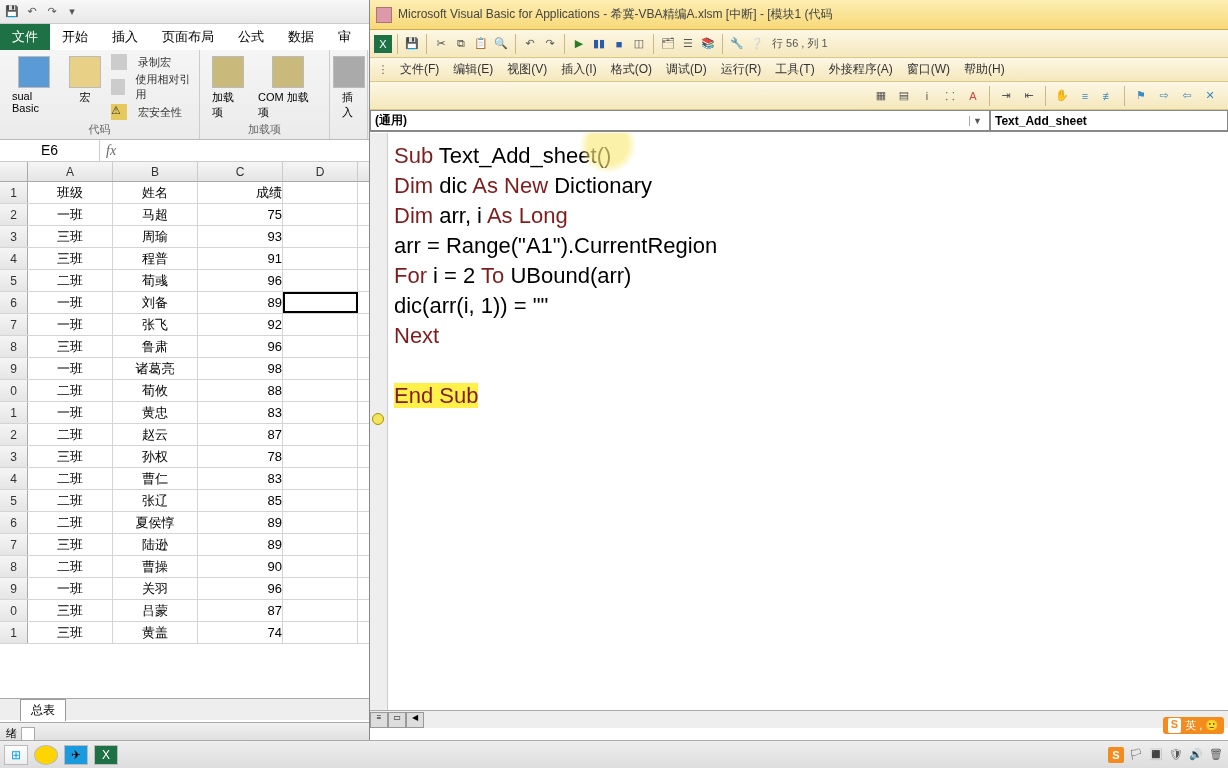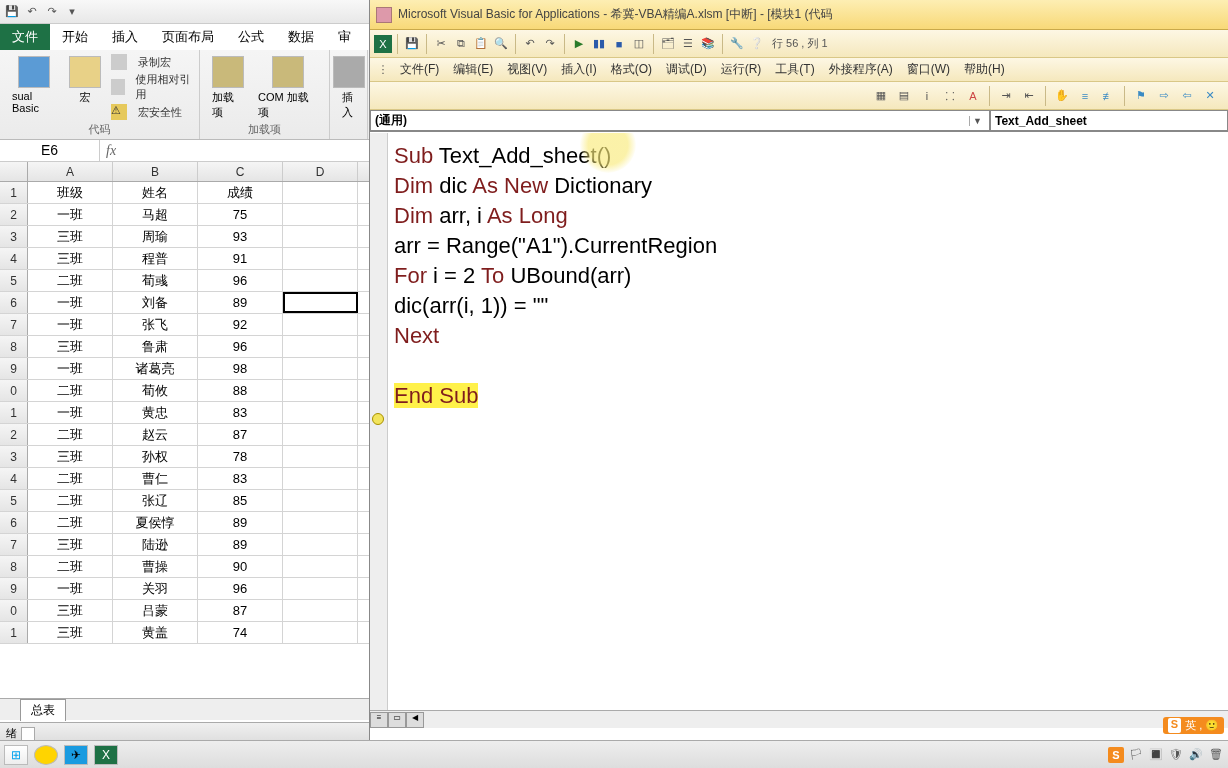--- a/index.html
+++ b/index.html
@@ -33,21 +33,21 @@
 .col-h.a { width: 85px; }
 .col-h.b { width: 85px; }
 .col-h.c { width: 85px; }
 .col-h.d { width: 75px; }
 .sheet-body { }
 .row { display: flex; height: 22px; border-bottom: 1px solid #d4d4d4; }
 .row-h { width: 28px; background: linear-gradient(#f5f5f5,#e5e5e5); border-right: 1px solid #aaa; text-align: center; font-size: 12px; line-height: 22px; color: #333; }
 .cell { border-right: 1px solid #d4d4d4; text-align: center; line-height: 22px; font-size: 13px; }
 .cell.a { width: 85px; }
 .cell.b { width: 85px; }
-.cell.c { width: 85px; }
+.cell.c { width: 85px; text-align: right; }
 .cell.d { width: 75px; }
 .cell.selected { border: 2px solid #000; line-height: 18px; }
 
 .sheet-tabs { position: absolute; bottom: 48px; left: 0; right: 0; height: 22px; background: #eee; border-top: 1px solid #aaa; display: flex; align-items: center; font-size: 12px; }
 .sheet-tab { padding: 2px 10px; background: #fff; border: 1px solid #999; border-bottom: none; margin-left: 20px; }
 .status-bar-excel { position: absolute; bottom: 24px; left: 0; right: 0; height: 22px; background: linear-gradient(#f0f0f0,#dcdcdc); border-top: 1px solid #aaa; font-size: 11px; padding: 2px 6px; display: flex; align-items: center; gap: 4px; }
 
 
 .vbe-pane { position: absolute; left: 370px; top: 0; right: 0; height: 740px; background: #fff; }
 .vbe-title { height: 30px; background: linear-gradient(#fdeeb3,#f8d978); display: flex; align-items: center; padding: 0 6px; font-size: 12px; color: #444; border-bottom: 1px solid #c9a94a; }

